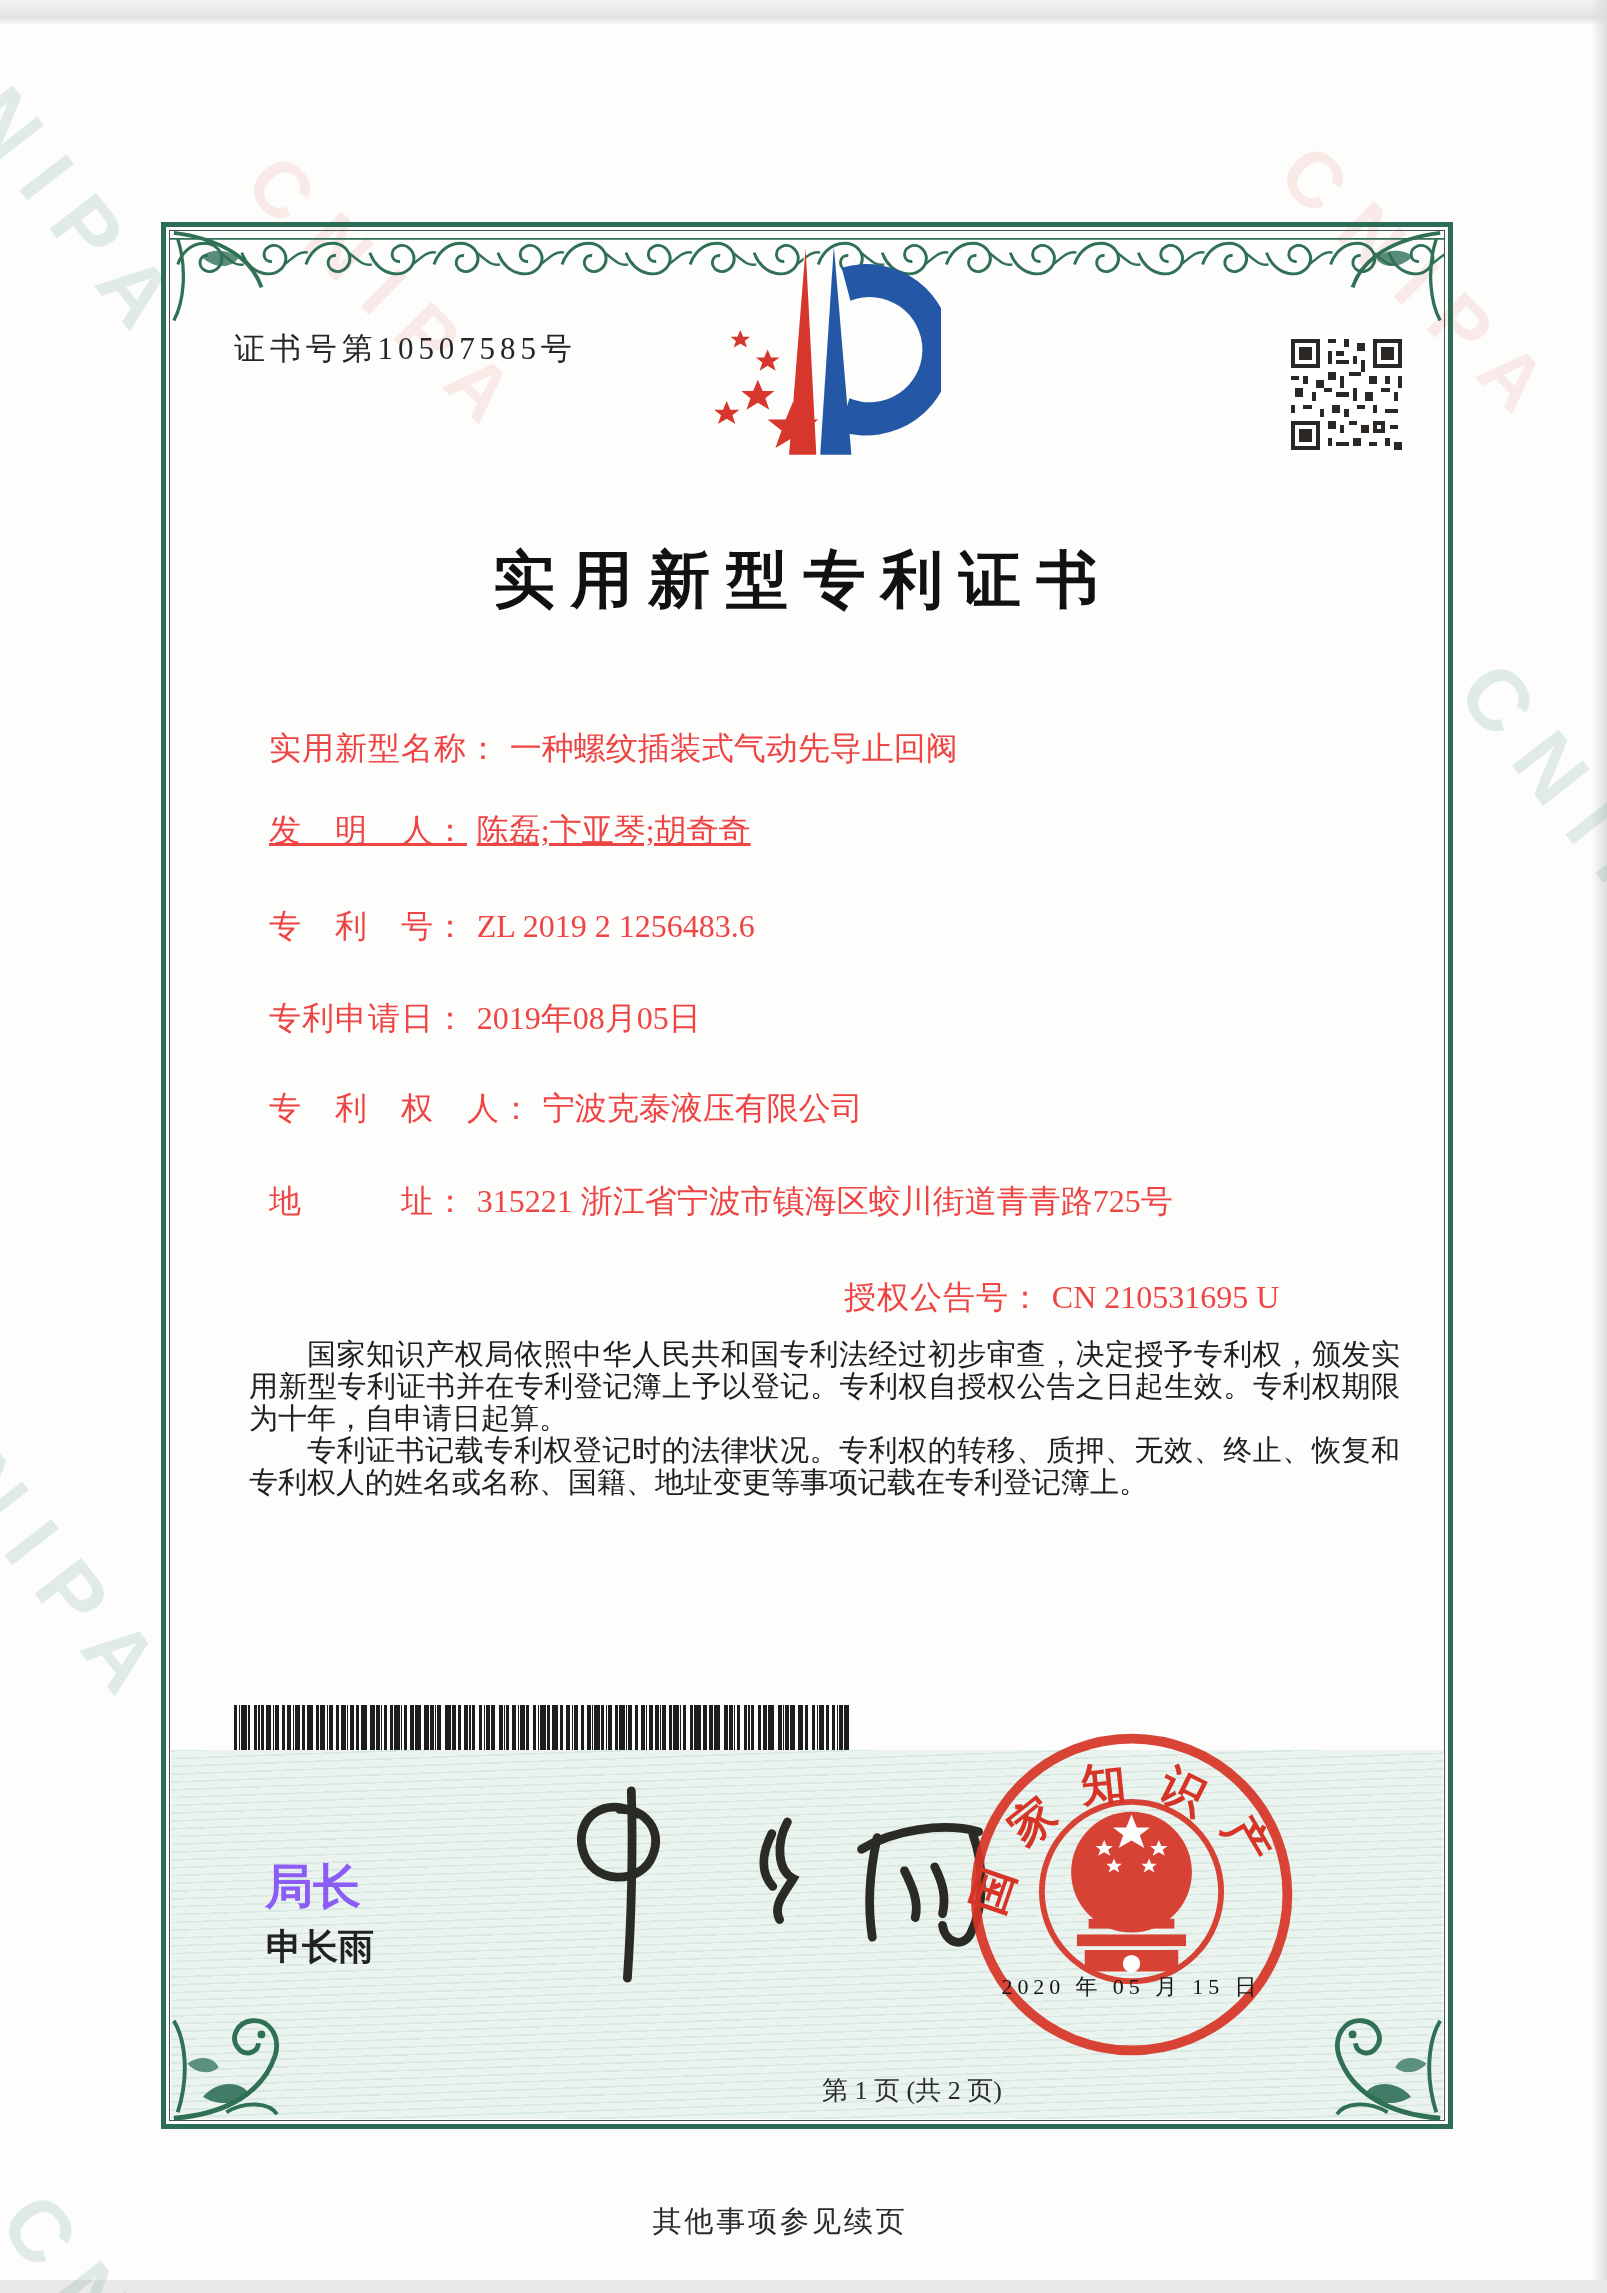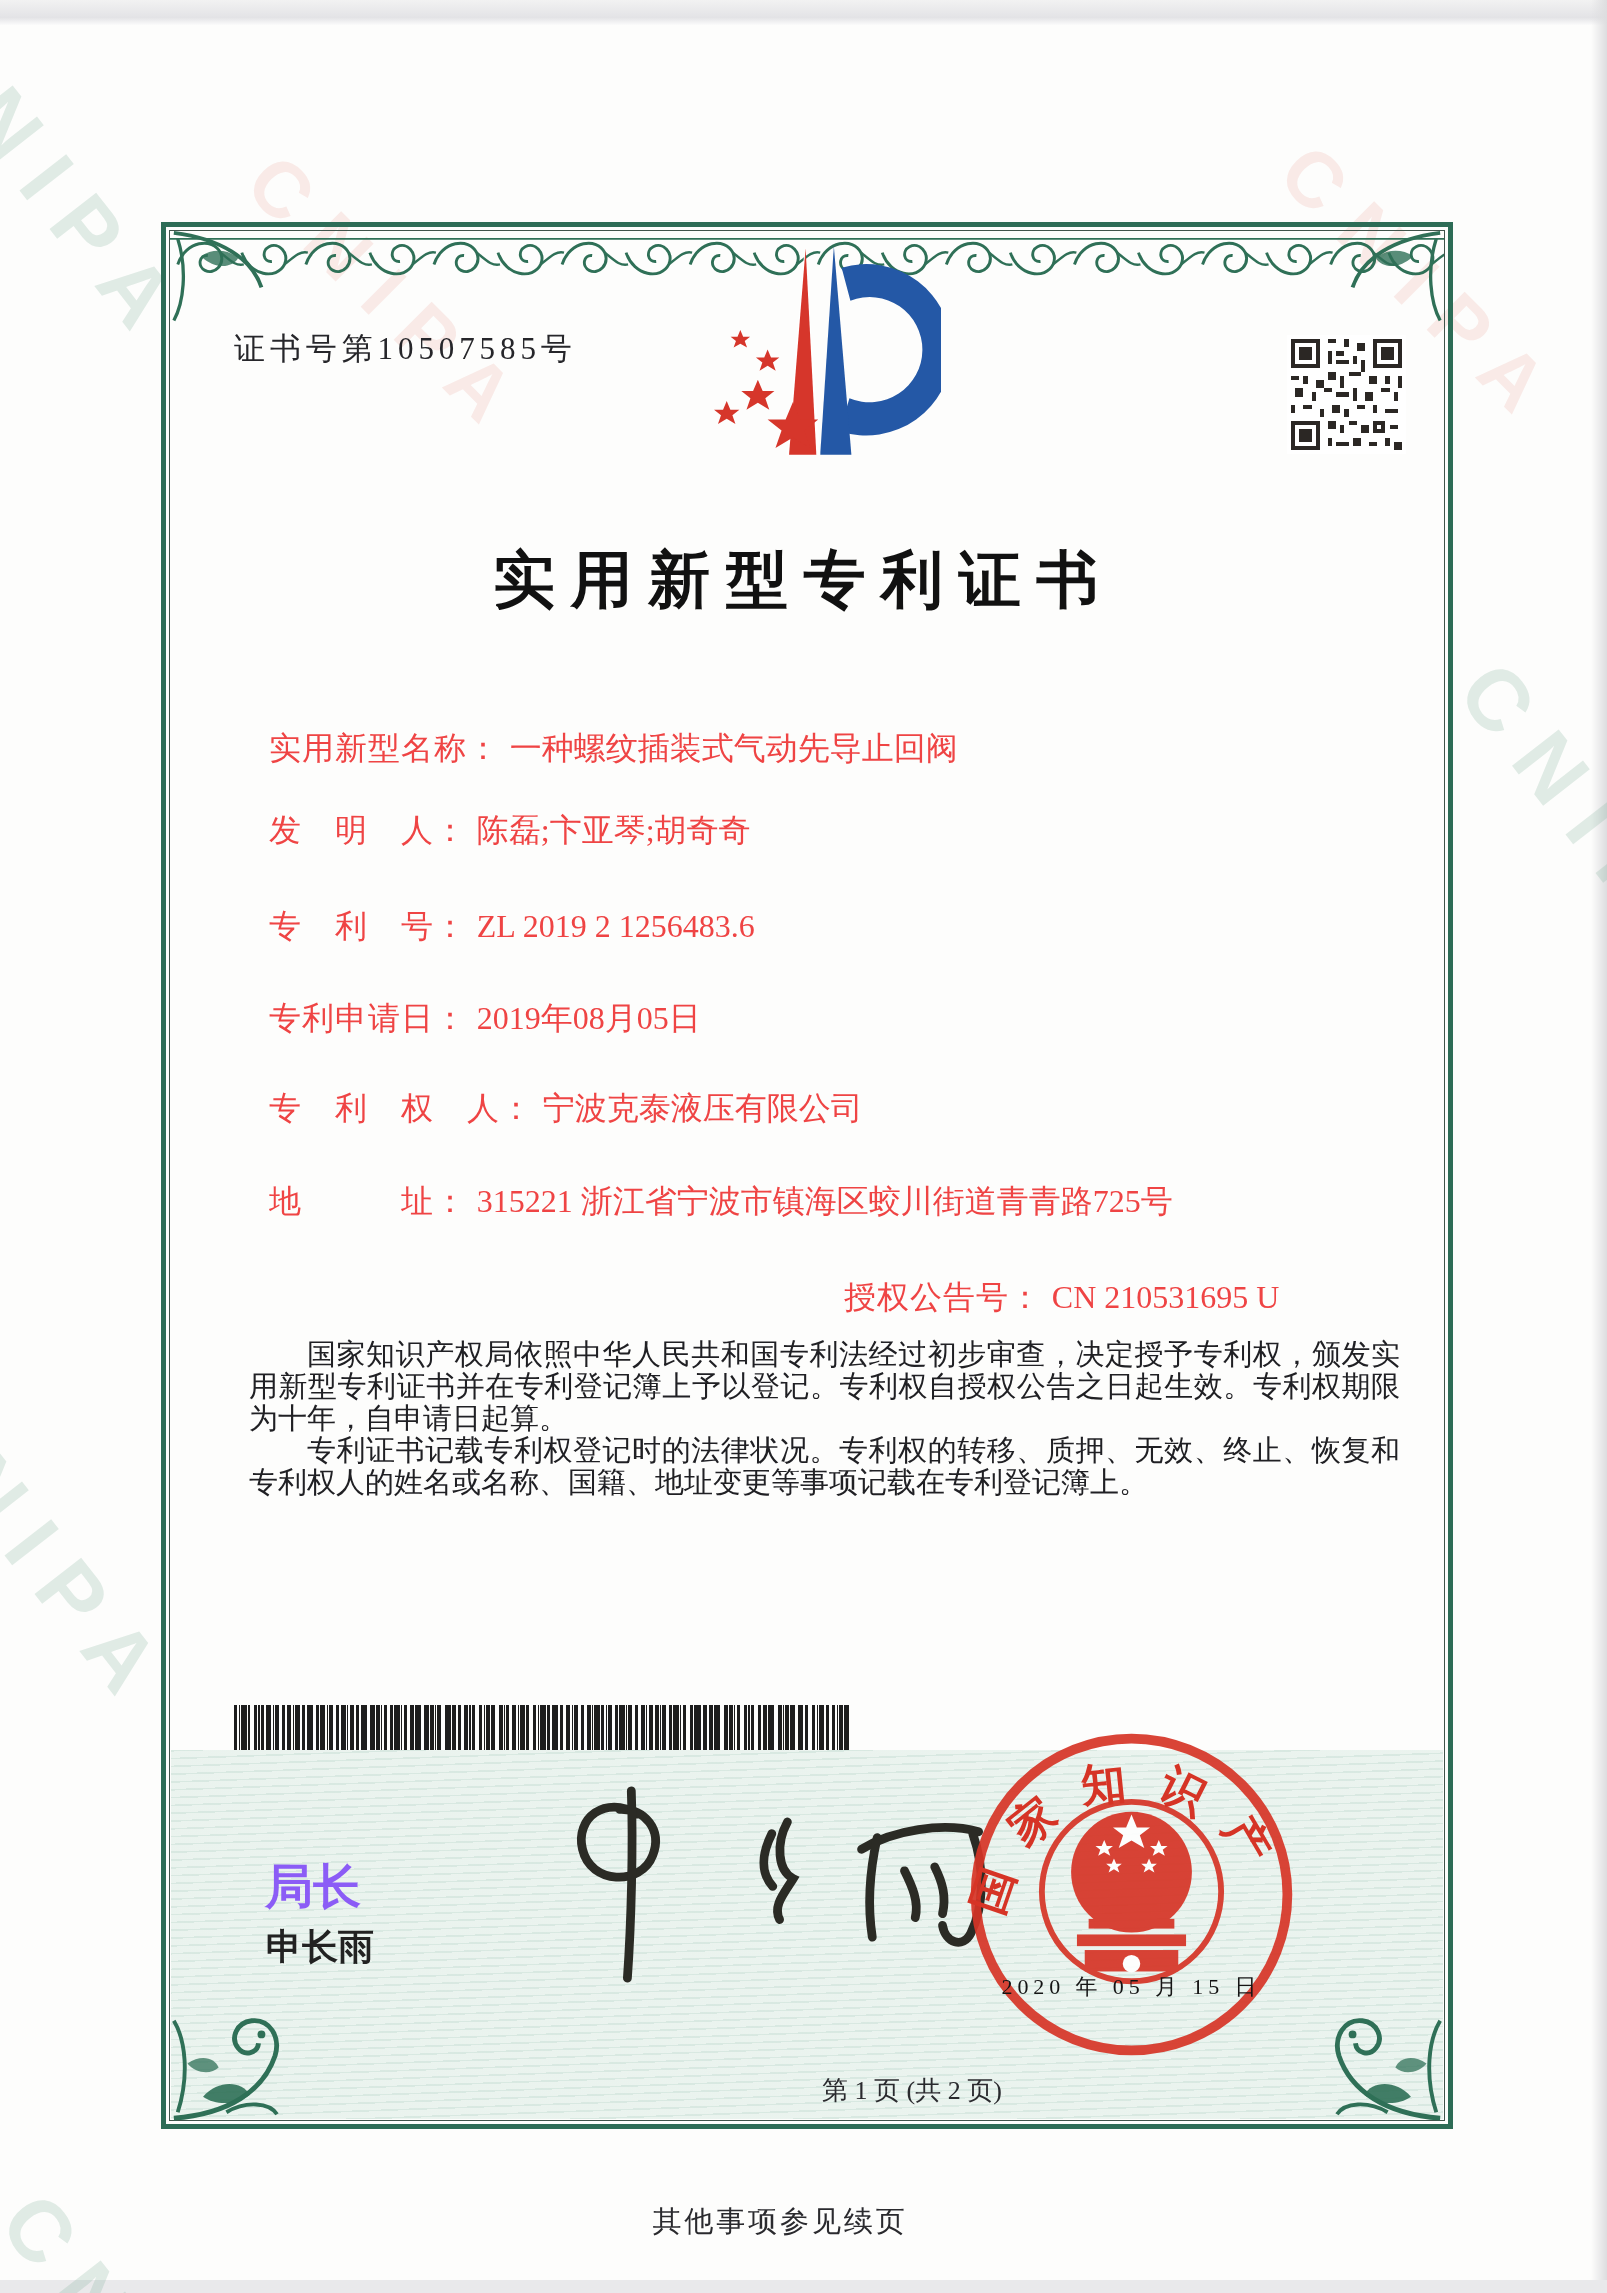--- a/index.html
+++ b/index.html
@@ -225,21 +225,21 @@
         <rect x="24" y="25" width="1" height="2"></rect>
         <rect x="26" y="26" width="2" height="2"></rect>
     </g>
   </svg>
 
   <div class="title">实用新型专利证书</div>
 
   <div class="fld" style="top:727px;">
     <span class="lab">实用新型名称：</span><span class="val">一种螺纹插装式气动先导止回阀</span>
   </div>
-  <div class="fld" style="top:809px;">
+  <div class="fld" style="top:809px;text-decoration:underline;">
     <span class="lab">发　明　人：</span><span class="val">陈磊;卞亚琴;胡奇奇</span>
   </div>
   <div class="fld" style="top:905px;">
     <span class="lab">专　利　号：</span><span class="val num">ZL 2019 2 1256483.6</span>
   </div>
   <div class="fld" style="top:997px;">
     <span class="lab">专利申请日：</span><span class="val">2019年08月05日</span>
   </div>
   <div class="fld" style="top:1087px;">
     <span class="lab">专　利　权　人：</span><span class="val">宁波克泰液压有限公司</span>

